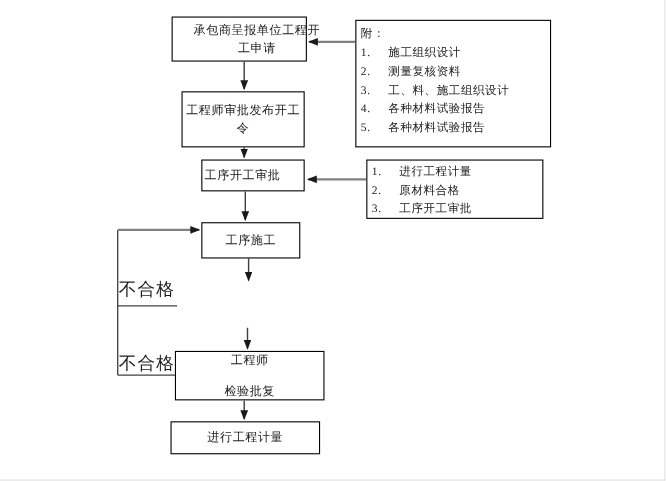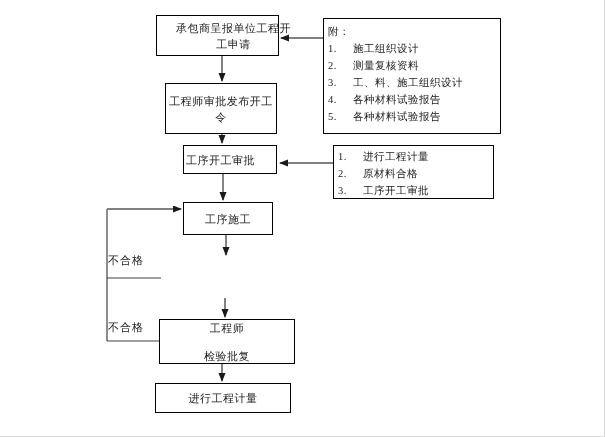--- a/index.html
+++ b/index.html
@@ -56,21 +56,21 @@
   .side-box ol { list-style: none; margin: 0; padding: 0; }
   .side-box li {
     position: relative;
     padding-left: 27px;
     line-height: 17px;
     white-space: nowrap;
   }
   .side-box li .num { position: absolute; left: 2px; }
   .fb-label {
     position: absolute;
-    font-size: 11px;
+    font-size: 16px;
     letter-spacing: 1px;
     z-index: 2;
     white-space: nowrap;
   }
 </style>
 </head>
 <body>
 
 <div class="page">
 

